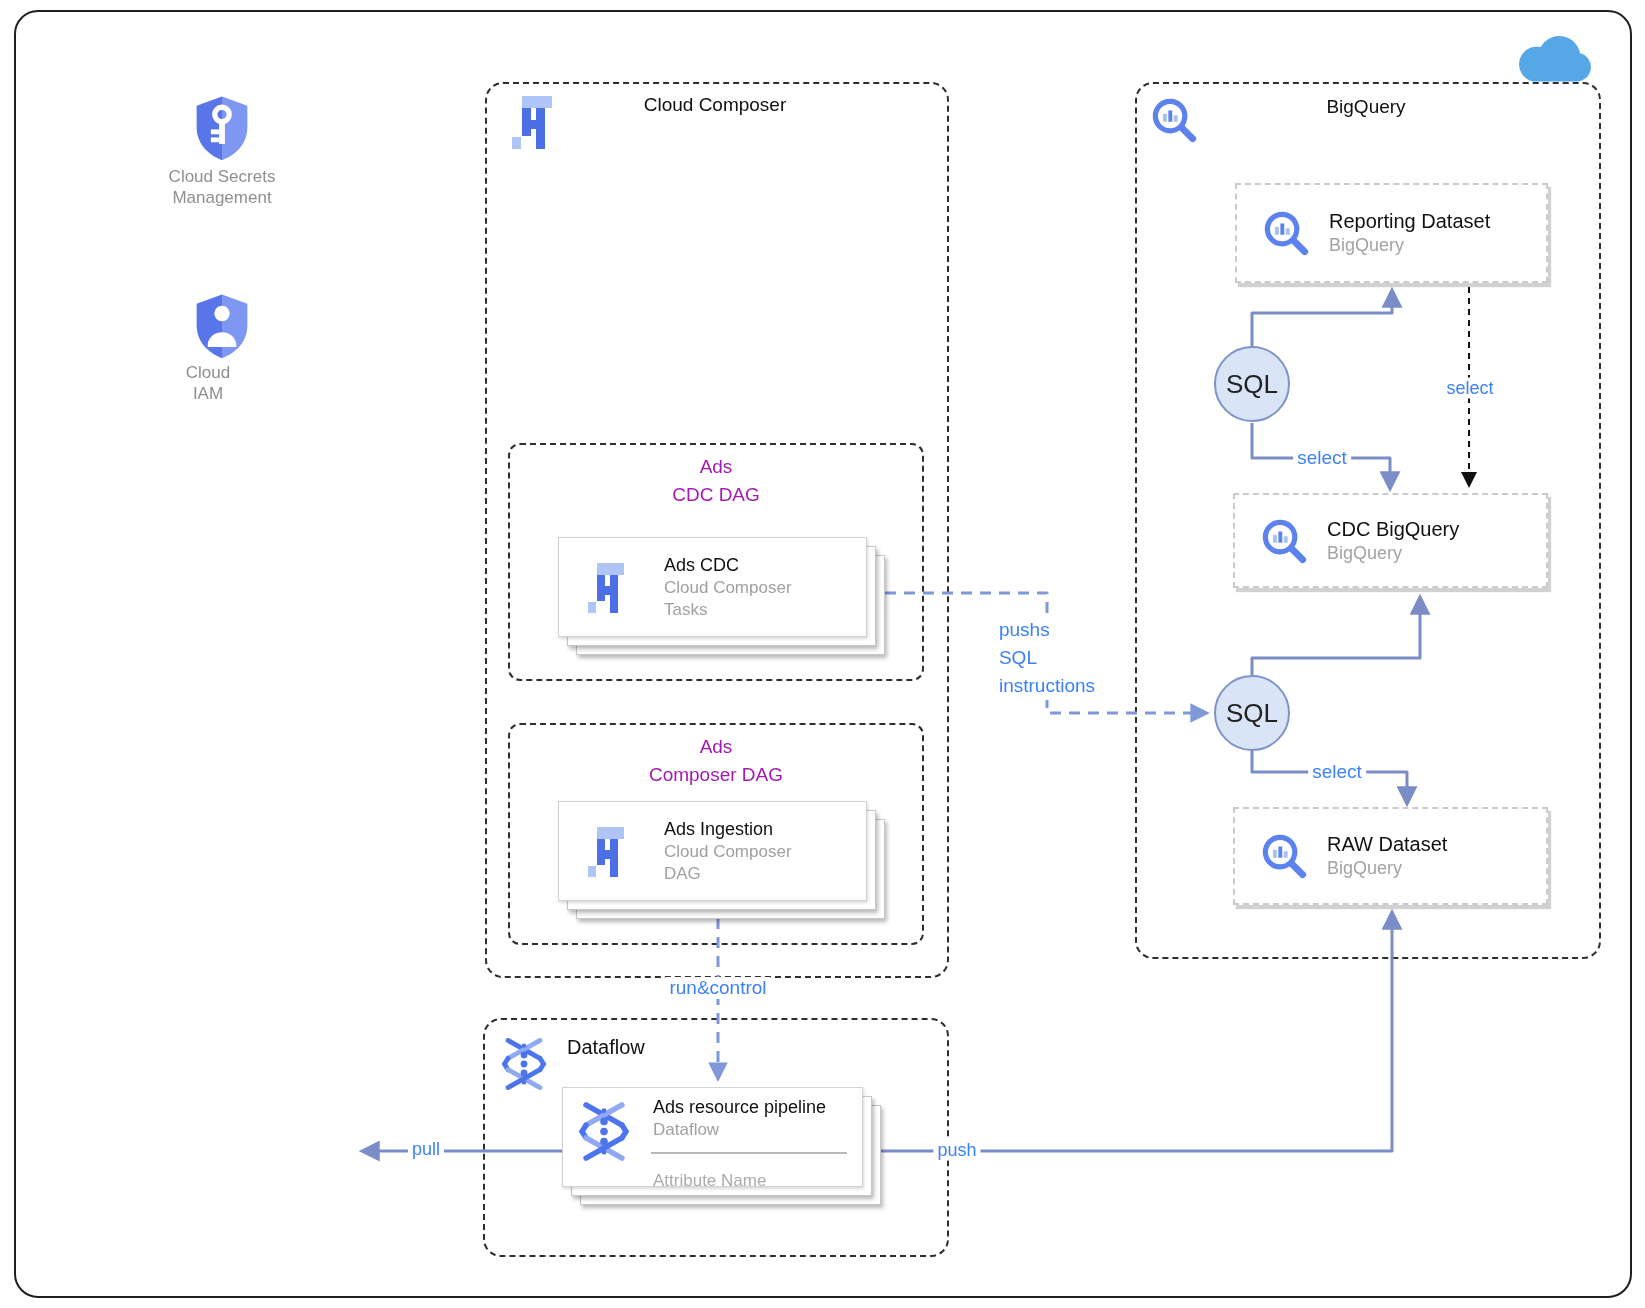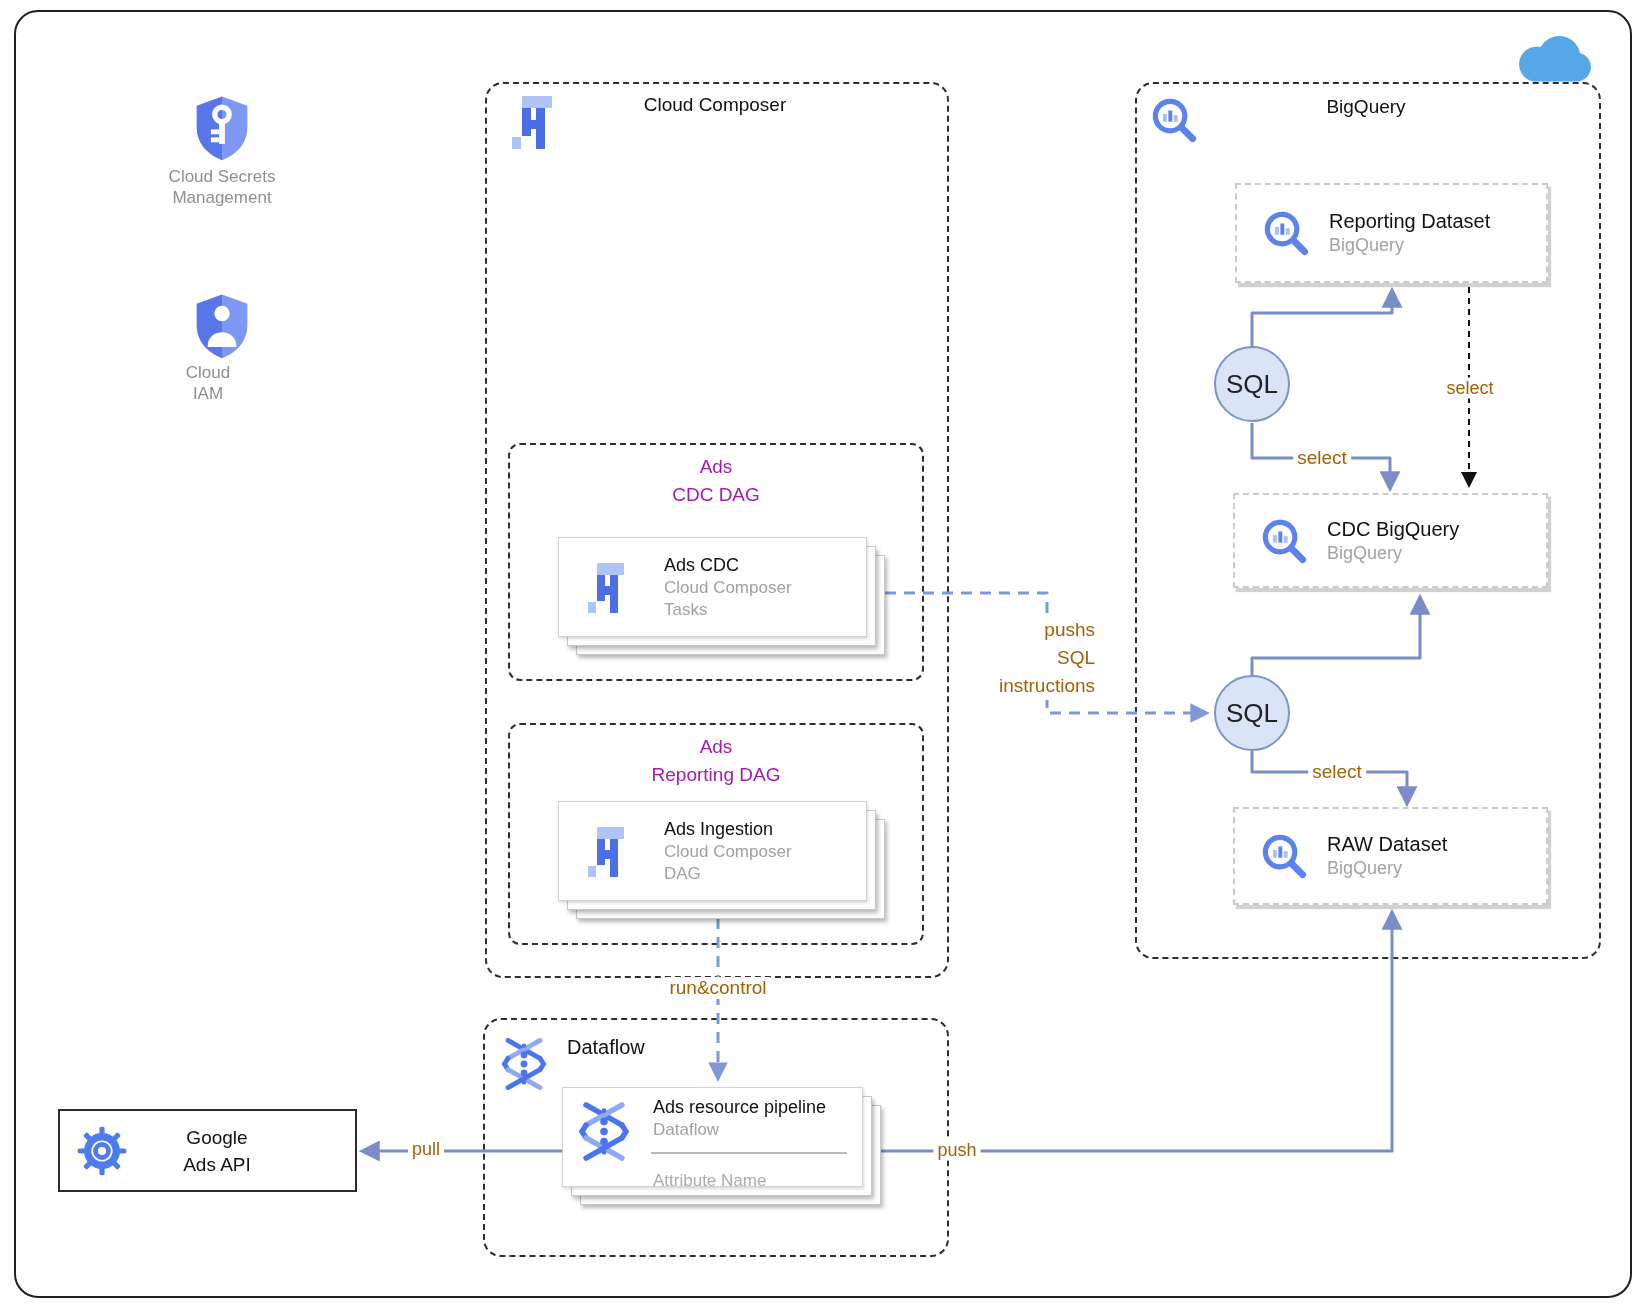--- a/index.html
+++ b/index.html
@@ -36,21 +36,21 @@
   .blk-left{left:25%;top:23%;width:22.5%;height:52%;}
   .blk-mid{left:25%;top:46%;width:57.5%;height:17%;}
   .blk-right{left:60%;top:23%;width:22.5%;height:77%;}
   .blk-bot{left:0;top:77%;width:22.5%;height:23%;}
   
   .sqlnode{width:76px;height:76px;border-radius:50%;background:#D9E4F7;border:2px solid #7E94C8;
            display:flex;align-items:center;justify-content:center;font-size:26px;color:#222;
            box-sizing:border-box;z-index:3;}
   
   .elabel{transform:translate(-50%,-50%);background:#fff;padding:0 4px;font-size:18px;
-          color:#a16207;white-space:nowrap;z-index:4;text-align:right;}
+          color:#3b82f6;white-space:nowrap;z-index:4;text-align:left;}
   
   .solidbox{background:#fff;border:2px solid #2b2b2b;display:flex;align-items:center;
             box-sizing:border-box;z-index:3;}
   .gads-text{font-size:19px;line-height:27px;color:#111;text-align:center;width:150px;}
   .iconlabel{font-size:17px;line-height:21px;color:#8f8f8f;text-align:center;z-index:3;}
   svg.overlay{position:absolute;left:0;top:0;z-index:2;pointer-events:none;}
   .z5{z-index:5;}
   .divider{position:absolute;background:#b9b9b9;height:2px;}
 </style>
 </head>
@@ -124,21 +124,21 @@
         <div class="card-title">Ads CDC</div>
         <div class="card-sub">Cloud Composer</div>
         <div class="card-sub">Tasks</div>
       </div>
     </div>
   </div>
 
   <div class="abs subcontainer" style="left:508px;top:723px;width:412px;height:218px;">
     <div class="subtitle2" style="position:absolute;left:0;right:0;top:8px;">
       <div>Ads</div>
-      <div>Reporting DAG</div>
+      <div>Composer DAG</div>
     </div>
   </div>
 
   <div class="abs stack" style="left:558px;top:801px;width:309px;height:100px;">
     <div class="layer l2"></div>
     <div class="layer l1"></div>
     <div class="card-face">
       <div class="clogo" style="left:29px;top:25px;width:36px;height:50px;position:absolute;">
         <div class="c-light blk-top"></div>
           <div class="c-dark blk-left"></div>
@@ -250,40 +250,20 @@
             <circle cx="12" cy="24.2" r="1.1"></circle>
         </g>
       </svg>
       <div class="card-title" style="position:absolute;left:90px;top:8px;">Ads resource pipeline</div>
       <div class="card-sub" style="position:absolute;left:90px;top:31px;">Dataflow</div>
       <div class="divider" style="left:88px;top:64px;width:196px;"></div>
       <div class="card-sub" style="position:absolute;left:90px;top:82px;color:#ababab;">Attribute Name</div>
     </div>
   </div>
 
-  <div class="abs solidbox" style="left:58px;top:1109px;width:299px;height:83px;">
-    <svg style="margin-left:16px;" width="52" height="52" viewBox="0 0 24 24">
-      <g fill="#4D7CEC">
-        <rect x="10.8" y="0.8" width="2.4" height="4" rx="0.8"></rect>
-        <rect x="10.8" y="0.8" width="2.4" height="4" rx="0.8" transform="rotate(45 12 12)"></rect>
-        <rect x="10.8" y="0.8" width="2.4" height="4" rx="0.8" transform="rotate(90 12 12)"></rect>
-        <rect x="10.8" y="0.8" width="2.4" height="4" rx="0.8" transform="rotate(135 12 12)"></rect>
-        <rect x="10.8" y="0.8" width="2.4" height="4" rx="0.8" transform="rotate(180 12 12)"></rect>
-        <rect x="10.8" y="0.8" width="2.4" height="4" rx="0.8" transform="rotate(225 12 12)"></rect>
-        <rect x="10.8" y="0.8" width="2.4" height="4" rx="0.8" transform="rotate(270 12 12)"></rect>
-        <rect x="10.8" y="0.8" width="2.4" height="4" rx="0.8" transform="rotate(315 12 12)"></rect>
-      </g>
-      <circle cx="12" cy="12" r="6.6" fill="none" stroke="#4D7CEC" stroke-width="3.4"></circle>
-      <circle cx="12" cy="12" r="3" fill="#fff" stroke="#4D7CEC" stroke-width="2.2"></circle>
-    </svg>
-    <div class="gads-text" style="margin-left:14px;">
-      <div>Google</div>
-      <div>Ads API</div>
-    </div>
-  </div>
 
   <svg class="overlay" width="1645" height="1308" viewBox="0 0 1645 1308">
     <defs>
       <marker id="mb" viewBox="0 0 10 10" refX="7.5" refY="5" markerWidth="7" markerHeight="7" orient="auto-start-reverse">
         <path d="M0 0 L10 5 L0 10 z" fill="#7B8DC7"></path>
       </marker>
       <marker id="md" viewBox="0 0 10 10" refX="7.5" refY="5" markerWidth="6.5" markerHeight="6.5" orient="auto-start-reverse">
         <path d="M0 0 L10 5 L0 10 z" fill="#8098D8"></path>
       </marker>
       <marker id="mk" viewBox="0 0 10 10" refX="7.5" refY="5" markerWidth="8" markerHeight="8" orient="auto-start-reverse">

